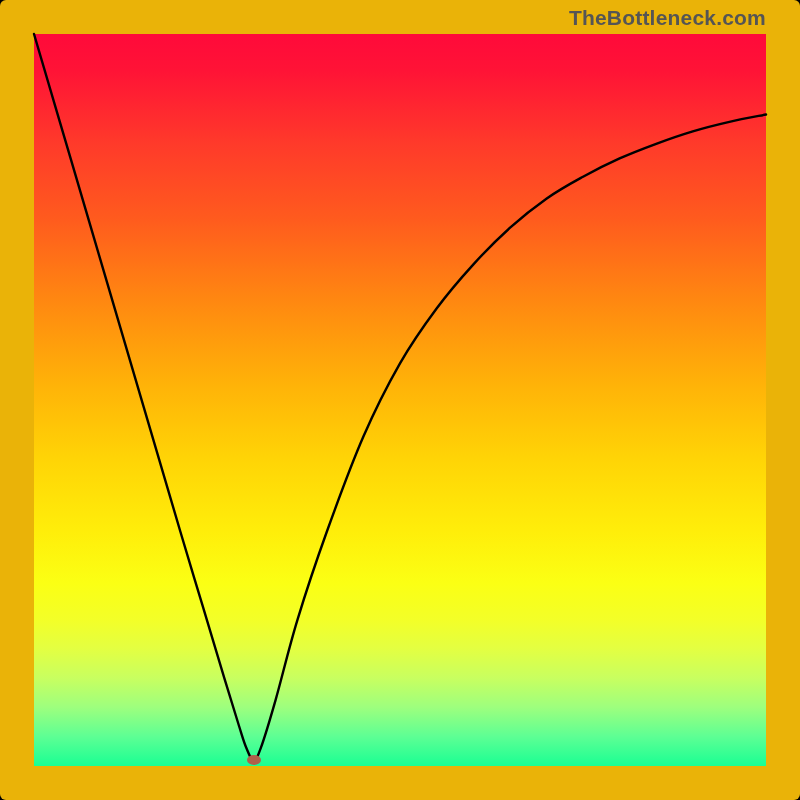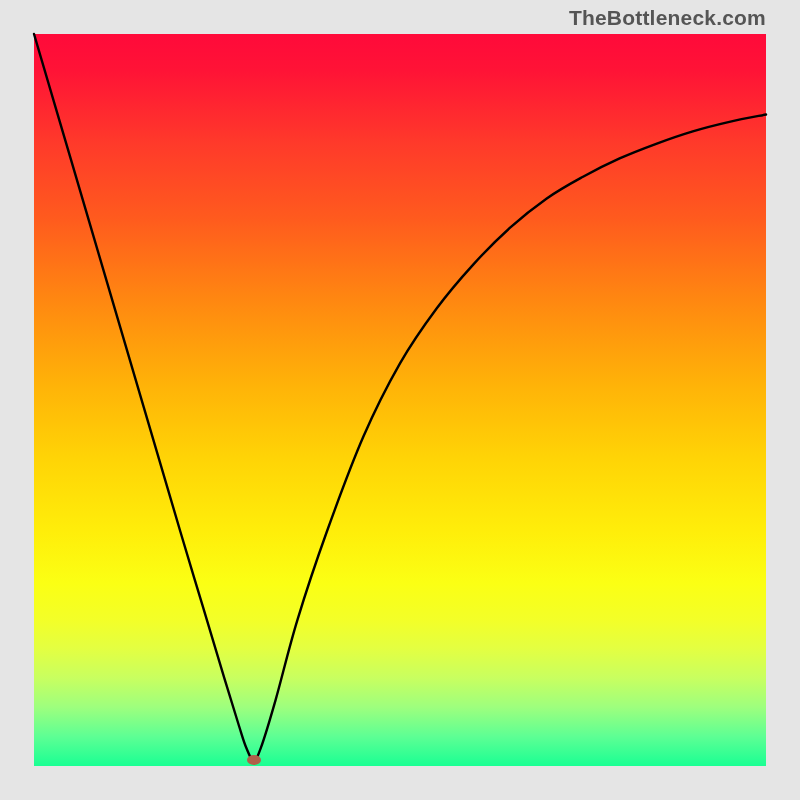--- a/index.html
+++ b/index.html
@@ -1,21 +1,22 @@
 <!DOCTYPE html>
 <html><head>
 <meta charset="utf-8">
 <style>
   * { margin: 0; padding: 0; box-sizing: border-box; }
   html, body { width: 800px; height: 800px; overflow: hidden; background: #000; }
   .frame {
     position: relative;
     width: 800px;
     height: 800px;
-    background: #e5e5e5;
+    background: #eab308;
+    border-radius: 6px;
   }
   .plot-area {
     position: absolute;
     left: 34px;
     top: 34px;
     width: 732px;
     height: 732px;
     
     background: linear-gradient(to bottom,
       #ff0a3a 0%,

